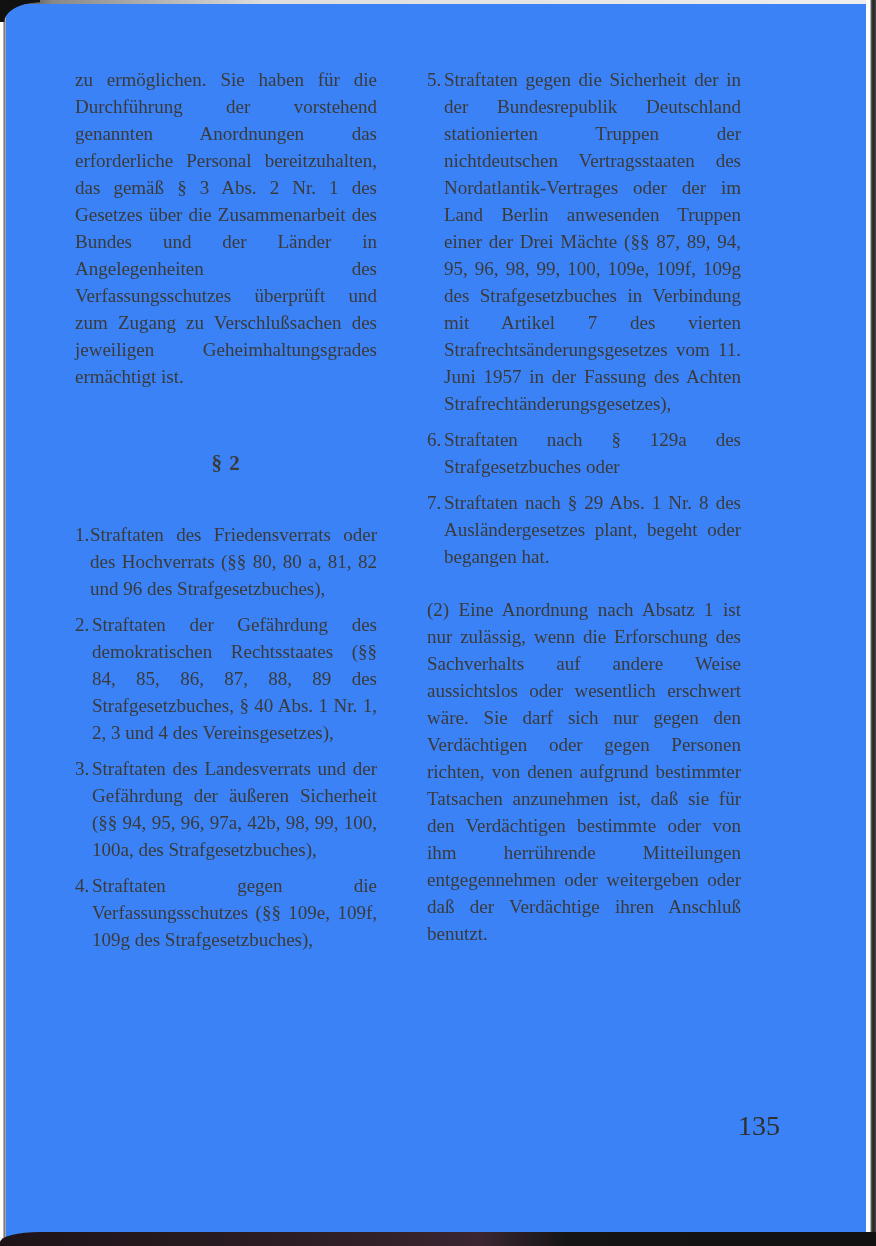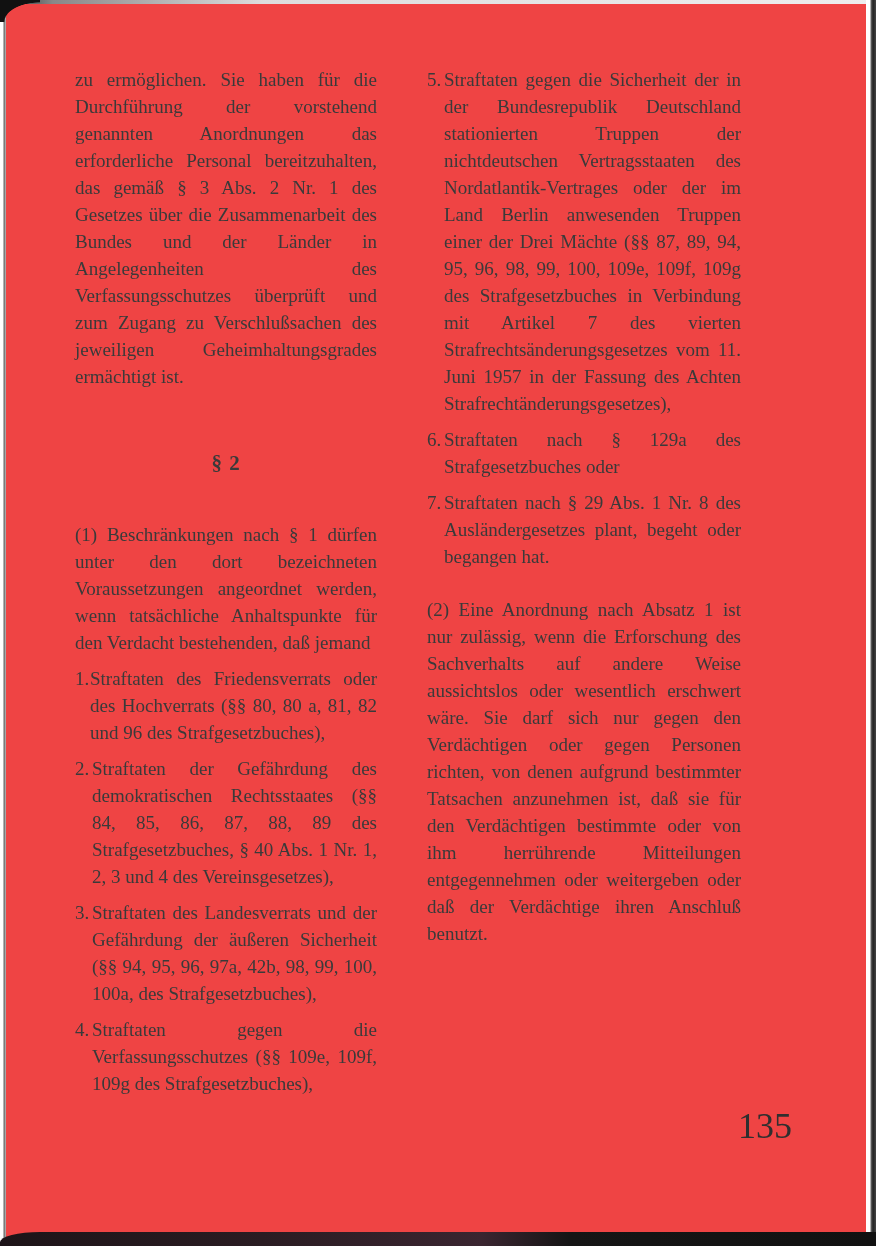--- a/index.html
+++ b/index.html
@@ -13,21 +13,21 @@
       position: relative;
       overflow: hidden;
       font-family: "Liberation Serif", "DejaVu Serif", serif;
       color: #3a3a3a;
     }
     .page {
       position: absolute;
       left: 0; top: 0;
       width: 876px;
       height: 1246px;
-      background: #ef4444;
+      background: #3b82f6;
     }
     
     .edge-top {
       position: absolute; left: 0; top: 0; width: 876px; height: 4px;
       background: linear-gradient(to right, #222 0%, #888 6%, #ddd 30%, #eee 100%);
     }
     .edge-left {
       position: absolute; left: 0; top: 0; width: 6px; height: 1246px;
       background: linear-gradient(to right, #ffffff 0px, #ffffff 3px, #666 4px, #bbb 6px);
     }
@@ -76,41 +76,40 @@
     .list-item .txt {
       flex: 1 1 auto;
       text-align: justify;
     }
     .gap-md { margin-top: 26px; }
     .gap-lg { margin-top: 38px; }
     .page-number {
       position: absolute;
       left: 738px;
       top: 1106px;
-      font-size: 36px;
+      font-size: 28px;
       line-height: 40px;
       color: #2f2f2f;
     }
   </style>
 </head>
 <body>
 
 <div class="page">
   <div class="edge-top"></div>
   <div class="edge-left"></div>
   <div class="corner-tl"></div>
   <div class="edge-right"></div>
   <div class="edge-bottom"></div>
 
   <div class="col col-left">
     <p class="para">zu ermöglichen. Sie haben für die Durchführung der vorstehend genannten Anordnungen das erforderliche Personal bereitzuhalten, das gemäß § 3 Abs. 2 Nr. 1 des Gesetzes über die Zusammenarbeit des Bundes und der Länder in Angelegenheiten des Verfassungsschutzes überprüft und zum Zugang zu Verschlußsachen des jeweiligen Geheimhaltungsgrades ermächtigt ist.</p>
 
     <div class="section-heading">§ 2</div>
 
-    <p class="para">(1) Beschränkungen nach § 1 dürfen unter den dort bezeichneten Voraussetzungen angeordnet werden, wenn tatsächliche Anhaltspunkte für den Verdacht bestehenden, daß jemand</p>
 
     <div class="list-item">
       <span class="num tight">1.</span>
       <span class="txt">Straftaten des Friedensverrats oder des Hochverrats (§§ 80, 80 a, 81, 82 und 96 des Strafgesetzbuches),</span>
     </div>
     <div class="list-item">
       <span class="num">2.</span>
       <span class="txt">Straftaten der Gefährdung des demokratischen Rechtsstaates (§§ 84, 85, 86, 87, 88, 89 des Strafgesetzbuches, § 40 Abs. 1 Nr. 1, 2, 3 und 4 des Vereinsgesetzes),</span>
     </div>
     <div class="list-item">

